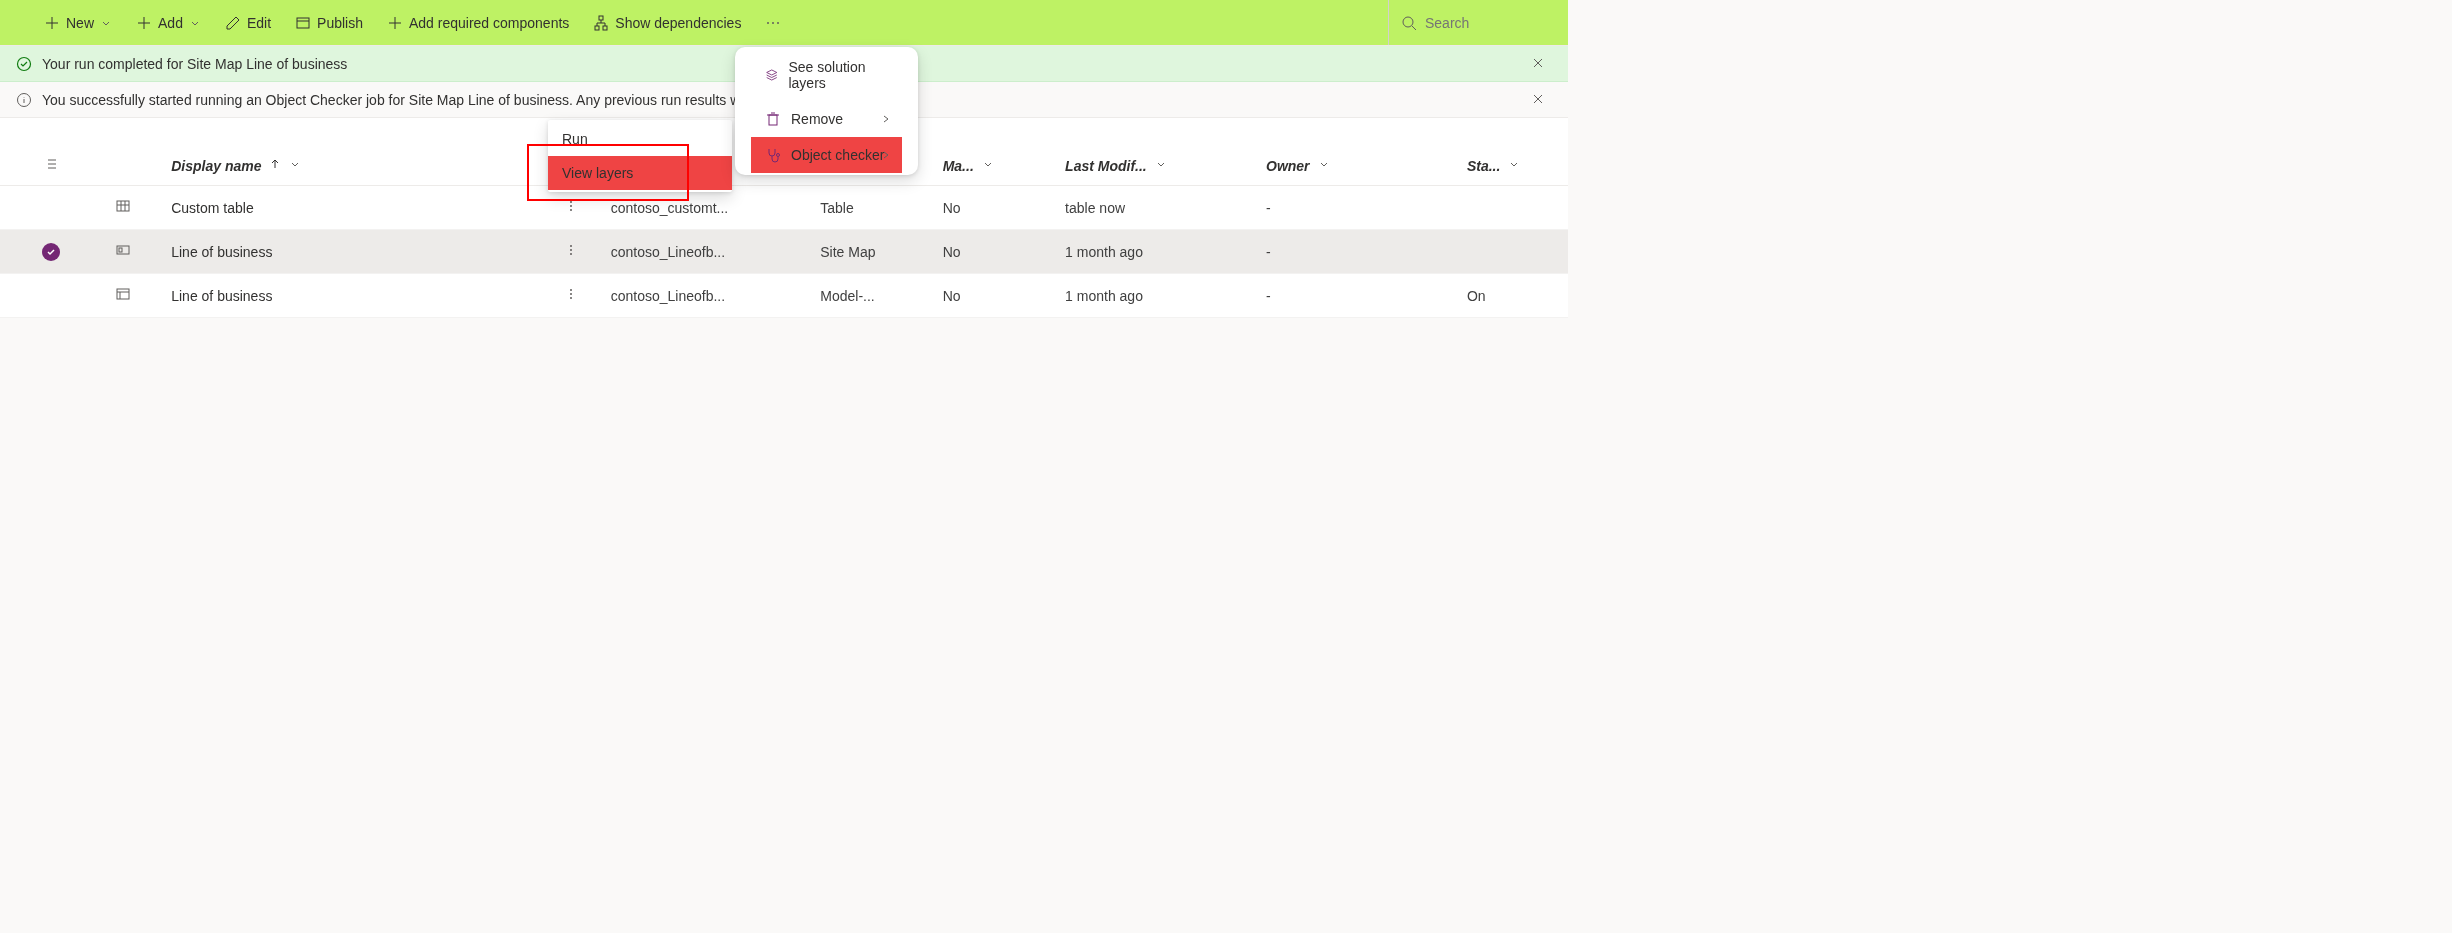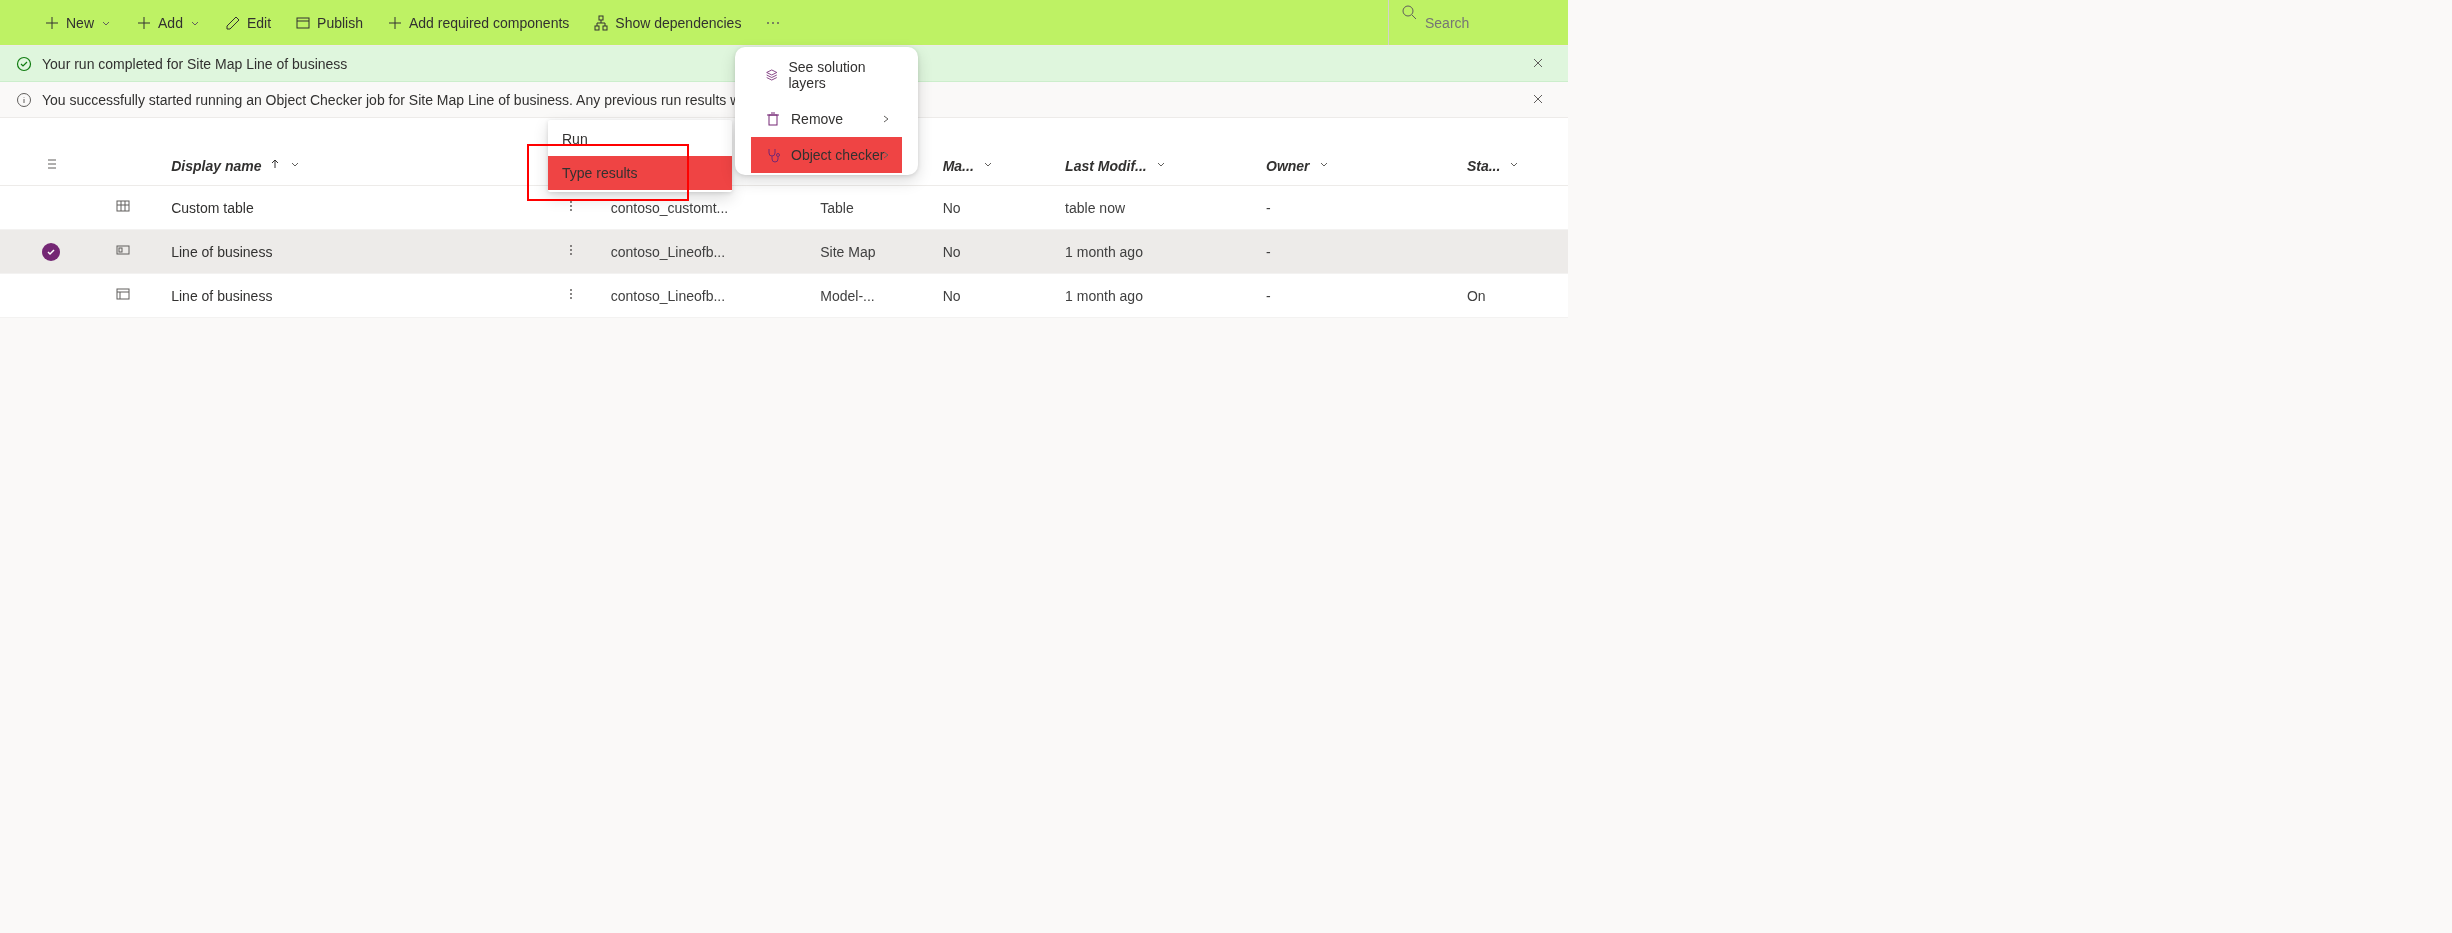--- a/index.html
+++ b/index.html
@@ -34,20 +34,21 @@
     .toolbar-overflow {
       padding: 0 12px;
       cursor: pointer;
       display:flex;
       align-items:center;
       height:100%;
     }
     .toolbar-spacer { flex: 1; }
     .search-box {
       display: flex;
+      align-items: center;
       gap: 8px;
       padding: 4px 12px;
       height: 100%;
       min-width: 180px;
       color: #605e5c;
       border-left: 1px solid #d2d0ce;
       margin-left: 0;
     }
     .search-input {
       border: none;
@@ -468,17 +469,17 @@
         <polyline points="4 3 8 6 4 9"></polyline>
       </svg>
   </div>
 </div>
 
 <div class="submenu" style="top:120px; left:548px; width:184px;">
   <div class="menu-item">
     <span>Run</span>
   </div>
   <div class="menu-item hovered">
-    <span>Type results</span>
+    <span>View layers</span>
   </div>
 </div>
 
 <div class="highlight-box" style="top:144px; left:527px; width:162px; height:57px;"></div>
 
 </body></html>

